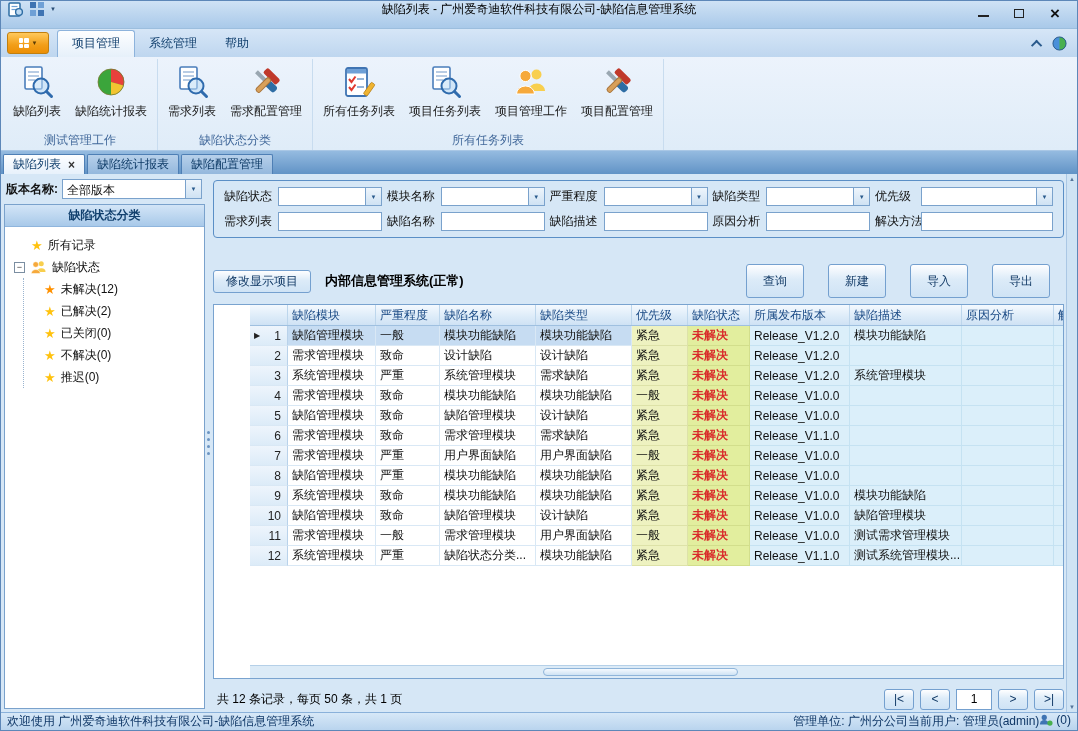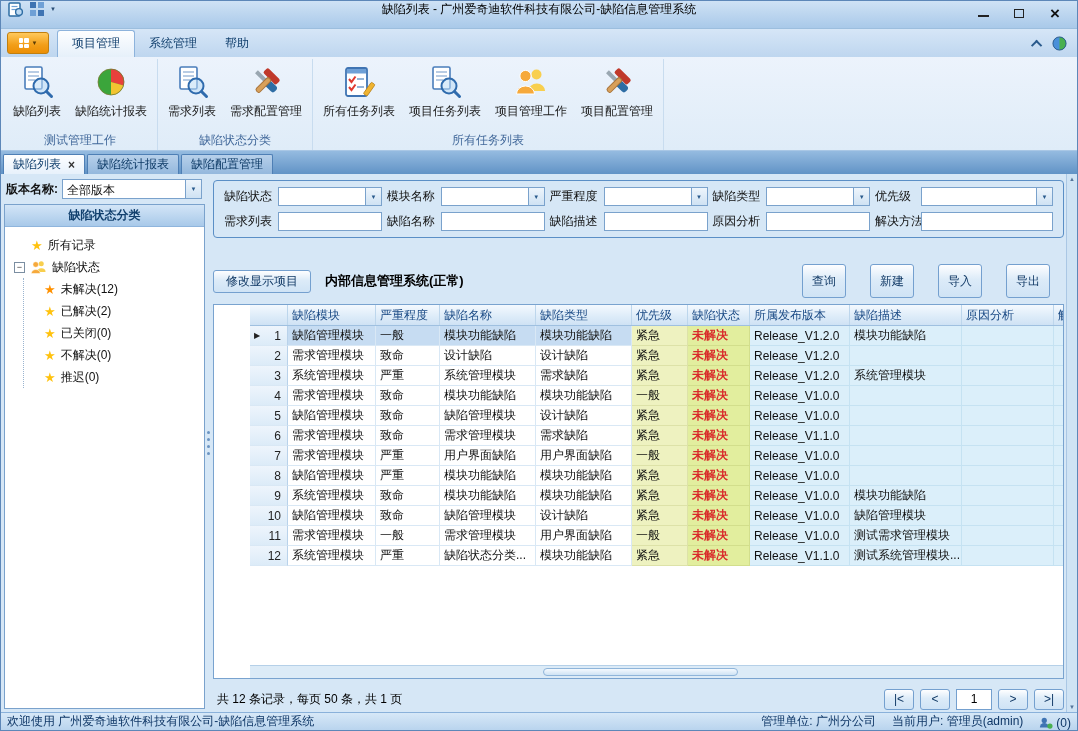--- a/index.html
+++ b/index.html
@@ -101,21 +101,21 @@
                  font:inherit; padding:0 4px; }
   .field.has-dd input { padding-right:19px; }
 
   .toolbar { margin-top:26px; display:flex; align-items:center; }
   .btn { height:23px; display:inline-flex; align-items:center; justify-content:center; padding:0 12px;
          background:linear-gradient(#fefeff,#dcebf8 45%,#cfe3f5); border:1px solid #74a0cf;
          border-radius:3px; color:#123a66; white-space:nowrap; }
   .modify-btn { margin-right:14px; }
   .sys-label { font-weight:bold; font-size:13px; color:#000; }
   .toolbar-actions { margin-left:auto; display:flex; gap:24px; margin-right:14px; }
-  .toolbar-actions .btn { width:44px; padding:16px; }
+  .toolbar-actions .btn { width:58px; padding:16px; }
 
   
   .grid { margin-top:6px; height:376px; background:#fff; border:1px solid #79a3cf;
           display:flex; flex-direction:column; overflow:hidden;padding-left:36px; }
   .grid-head { flex:0 0 21px; display:flex; overflow:hidden;
                background:linear-gradient(#f4f9fe,#dcebf8 60%,#cfe2f4); border-bottom:1px solid #9fc0e0; }
   .gh-cell { flex-shrink:0; border-right:1px solid #bdd6ec; display:flex; align-items:center;
              padding:0 4px; color:#1a4a85; white-space:nowrap; overflow:hidden; }
   .grid-body { flex:1; overflow:hidden; background:#fff; }
   .g-row { display:flex; height:20px; overflow:hidden; }
@@ -142,21 +142,21 @@
   .export-group .btn { height:22px; }
 
   .vscroll { flex:0 0 11px; background:#cfe3f4; border-left:1px solid #aac7e4;
              display:flex; flex-direction:column; justify-content:space-between; align-items:center;
              padding:2px 0; }
   .vscroll .varr { font-size:6px; color:#54749a; }
 
   
   .statusbar { flex:0 0 17px; display:flex; align-items:center; padding:0 6px;
                background:linear-gradient(#d7e8f7,#b9d4ee); border-top:1px solid #8ab1da; color:#0e3666; }
-  .status-right { margin-left:auto; display:flex; align-items:flex-end; gap:16px; }
+  .status-right { margin-left:auto; display:flex; align-items:flex-start; }
   .status-seg { white-space:nowrap; }
   .online { display:flex; align-items:center; gap:3px; }
   .online svg { width:14px; height:14px; display:block; }
 </style>
 </head>
 <body>
 
 <div class="window">
 
   <div class="titlebar">

